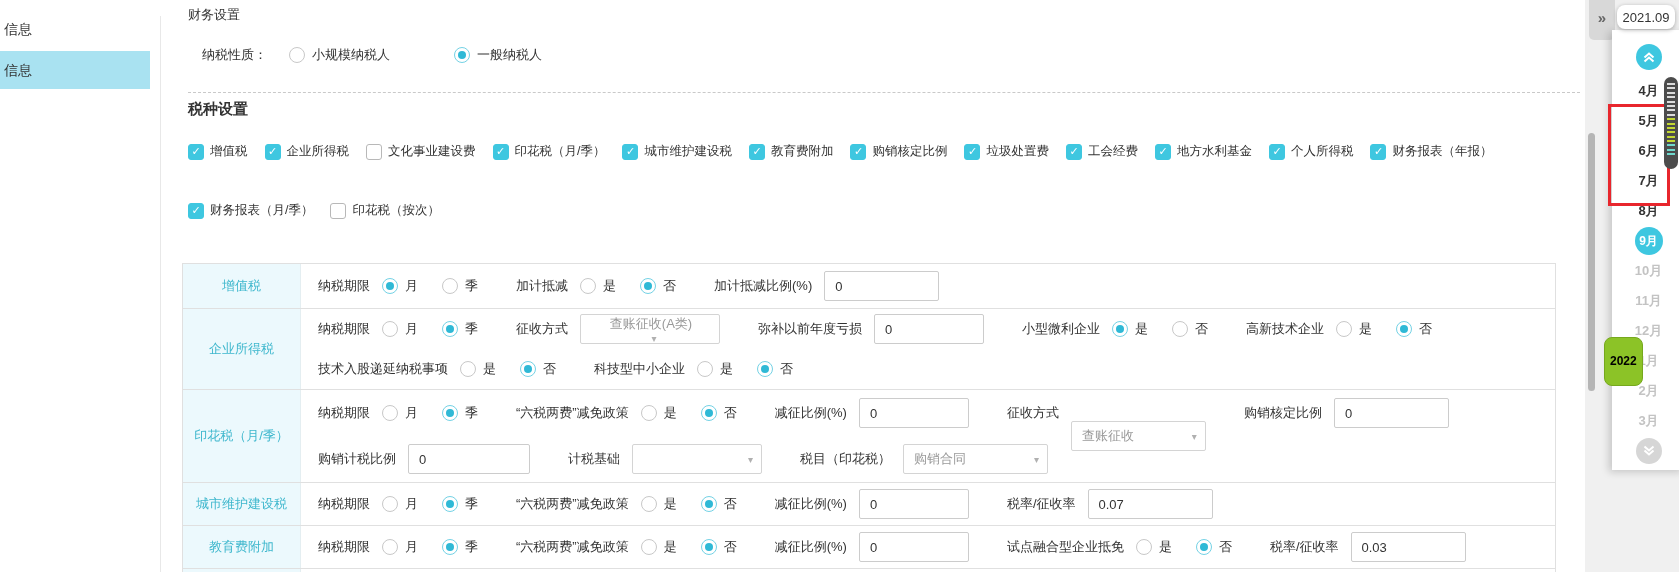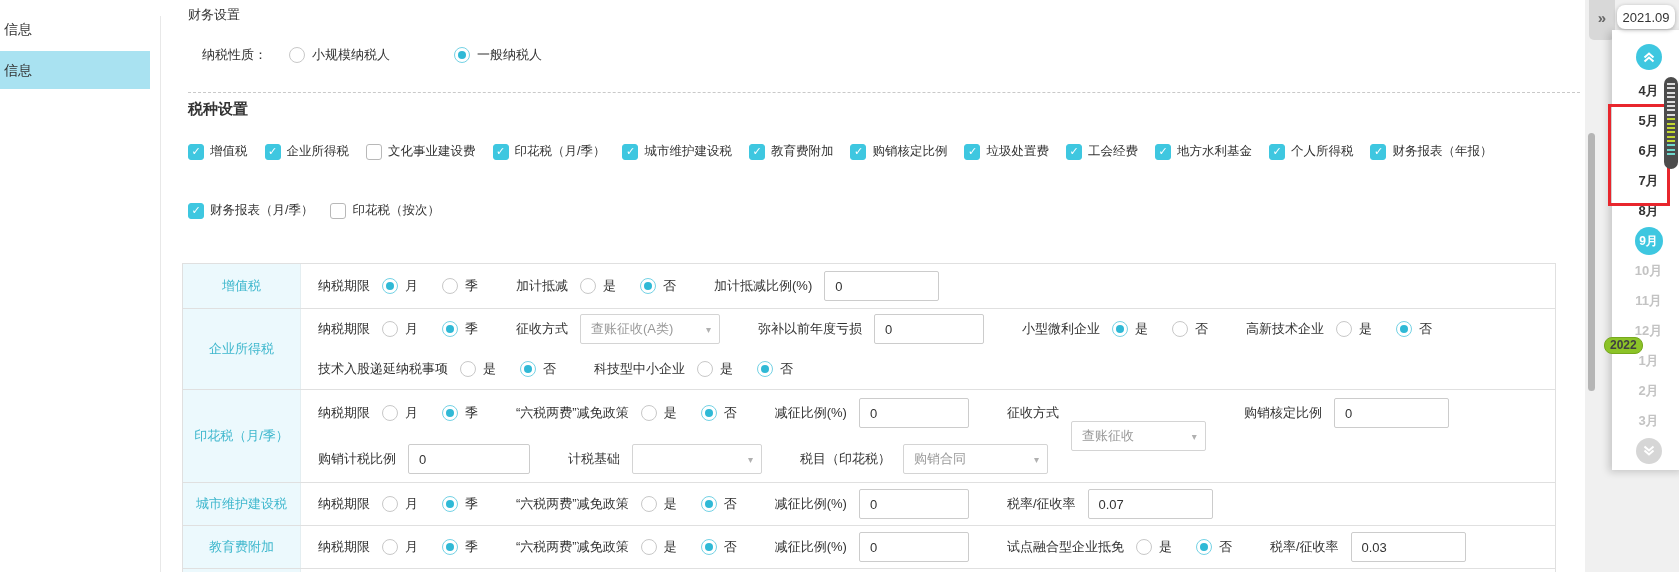--- a/index.html
+++ b/index.html
@@ -61,22 +61,22 @@
                box-shadow:-3px 2px 8px rgba(0,0,0,.18);z-index:8}
   .rail-btn{width:26px;height:26px;border-radius:50%;display:flex;align-items:center;justify-content:center;cursor:pointer}
   .rail-btn.up{background:var(--accent);margin:14px auto 6px}
   .rail-btn.down{background:#d6d6d6;margin:2px auto 0}
   .month-list{display:flex;flex-direction:column}
   .month-item{height:30px;display:flex;align-items:center;justify-content:center;font-weight:bold;font-size:13px;
               color:#333;cursor:pointer;position:relative}
   .month-item.disabled{color:#c3c3c3}
   .month-item.current .lbl{width:28px;height:28px;background:var(--accent);color:#fff;border-radius:50%;
               display:flex;align-items:center;justify-content:center;font-size:12px}
-  .year-badge{position:absolute;left:-8px;top:-9px;background:var(--green);color:#404040;font-weight:bold;font-size:12px;
-              border-radius:8px;padding:0 5px;line-height:15px;border:1px solid #76a81d;z-index:12}
+  .year-badge{position:absolute;left:-8px;top:-9px;background:var(--green);color:#000000;font-weight:bold;font-size:12px;
+              border-radius:8px;padding:16px 5px;line-height:15px;border:1px solid #76a81d;z-index:12}
   .red-annot{position:absolute;left:1608px;top:104px;width:56px;height:96px;border:3px solid var(--red);z-index:20;pointer-events:none}
   .minimap{position:absolute;left:1664px;top:77px;width:14px;height:92px;background:var(--minimap);border-radius:7px;z-index:30;
            display:flex;flex-direction:column;align-items:center;padding:6px 0;box-sizing:border-box;gap:2.4px;overflow:hidden}
   .tick{width:8px;height:2px;flex:0 0 auto}
 </style>
 </head>
 <body>
 
 <div class="lsb">
   <div id="sidebar-list">
@@ -206,21 +206,21 @@
                 <span class="radio"></span>
                 <span class="radio-label">月</span>
               </span>
               <span class="radio-opt">
                 <span class="radio checked"></span>
                 <span class="radio-label">季</span>
               </span>
             </span>
             <span class="field">
               <span class="f-label">征收方式</span>
-              <div class="select-box" style="width: 140px;">
+              <div class="select-box" style="width: 140px; flex-direction: column;">
                 <span class="sel-value">查账征收(A类)</span>
                 <span class="caret">▾</span>
               </div>
             </span>
             <span class="field">
               <span class="f-label">弥补以前年度亏损</span>
               <div class="box" style="width: 110px;">0</div>
             </span>
             <span class="field radios">
               <span class="f-label">小型微利企业</span>

